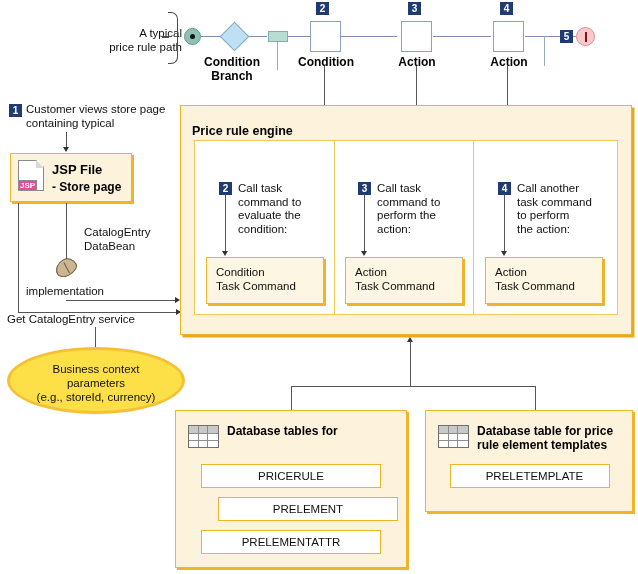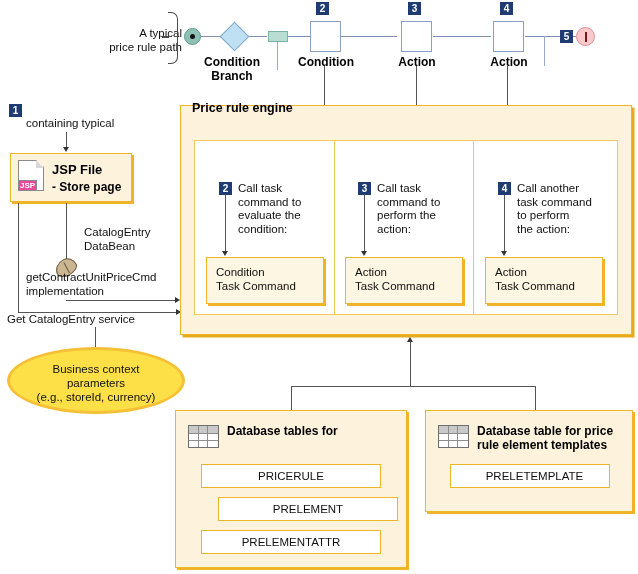--- a/index.html
+++ b/index.html
@@ -150,21 +150,21 @@
 <div class="abs cv" style="left:416px;top:66px;height:86px;"></div>
 <div class="abs ch" style="left:367px;top:151px;width:50px;"></div>
 <div class="abs cv" style="left:367px;top:151px;height:23px;"></div>
 <div class="abs arrow-d" style="left:364px;top:173px;"></div>
 
 <div class="abs cv" style="left:507px;top:66px;height:108px;"></div>
 <div class="abs arrow-d" style="left:504px;top:173px;"></div>
 
 <div class="abs badge" style="left:9px;top:104px;">1</div>
 <div class="abs lbl" style="left:26px;top:103px;width:150px;">
-  <br>
+  <span>Customer views store page</span><br>
   <span>containing typical</span>
 </div>
 
 <div class="abs cv" style="left:66px;top:132px;height:16px;"></div>
 <div class="abs arrow-d" style="left:63px;top:147px;"></div>
 
 <div class="abs card" style="left:10px;top:153px;width:122px;height:49px;"></div>
 <div class="abs jsp-icon" style="left:18px;top:160px;">
   <div class="jsp-page"></div>
   <div class="jsp-fold"></div>
@@ -174,21 +174,21 @@
 <div class="abs lbl-b" style="left:52px;top:180px;font-weight:bold;font-size:12px;">- Store page</div>
 
 <div class="abs cv" style="left:66px;top:203px;height:72px;"></div>
 <div class="abs bean" style="left:55px;top:228px;"></div>
 <div class="abs lbl" style="left:84px;top:226px;width:100px;">
   <span>CatalogEntry</span><br>
   <span>DataBean</span>
 </div>
 
 <div class="abs lbl" style="left:26px;top:271px;width:160px;">
-  <span>getContractUnitPriceCmd</span><br>
+  <br>
   <span>implementation</span>
 </div>
 
 <div class="abs ch" style="left:66px;top:300px;width:110px;"></div>
 <div class="abs arrow-r" style="left:175px;top:297px;"></div>
 
 <div class="abs cv" style="left:18px;top:203px;height:110px;"></div>
 <div class="abs ch" style="left:18px;top:312px;width:160px;"></div>
 <div class="abs arrow-r" style="left:176px;top:309px;"></div>
 <div class="abs lbl" style="left:7px;top:313px;width:150px;">Get CatalogEntry service</div>
@@ -196,21 +196,21 @@
 <div class="abs cv" style="left:95px;top:327px;height:25px;"></div>
 <div id="ctx-ellipse" class="abs" style="left:7px;top:347px;width:178px;height:67px;">
   <div class="lbl" style="padding-top:12px;line-height:14px;">
     <span>Business context</span><br>
     <span>parameters</span><br>
     <span>(e.g., storeId, currency)</span>
   </div>
 </div>
 
 <div id="engine" class="abs" style="left:180px;top:105px;width:452px;height:230px;"></div>
-<div class="abs lbl-b" style="left:192px;top:101px;font-size:12.5px;">Price rule engine</div>
+<div class="abs lbl-b" style="left:192px;top:124px;font-size:12.5px;">Price rule engine</div>
 
 <div id="engine-inner" class="abs" style="left:194px;top:140px;width:424px;height:175px;"></div>
 <div class="abs col-div" style="left:334px;top:140px;height:175px;"></div>
 <div class="abs col-div" style="left:473px;top:140px;height:175px;"></div>
 
 <div class="abs badge" style="left:219px;top:182px;">2</div>
 <div class="abs lbl" style="left:238px;top:182px;width:95px;">
   <span>Call task</span><br>
   <span>command to</span><br>
   <span>evaluate the</span><br>

